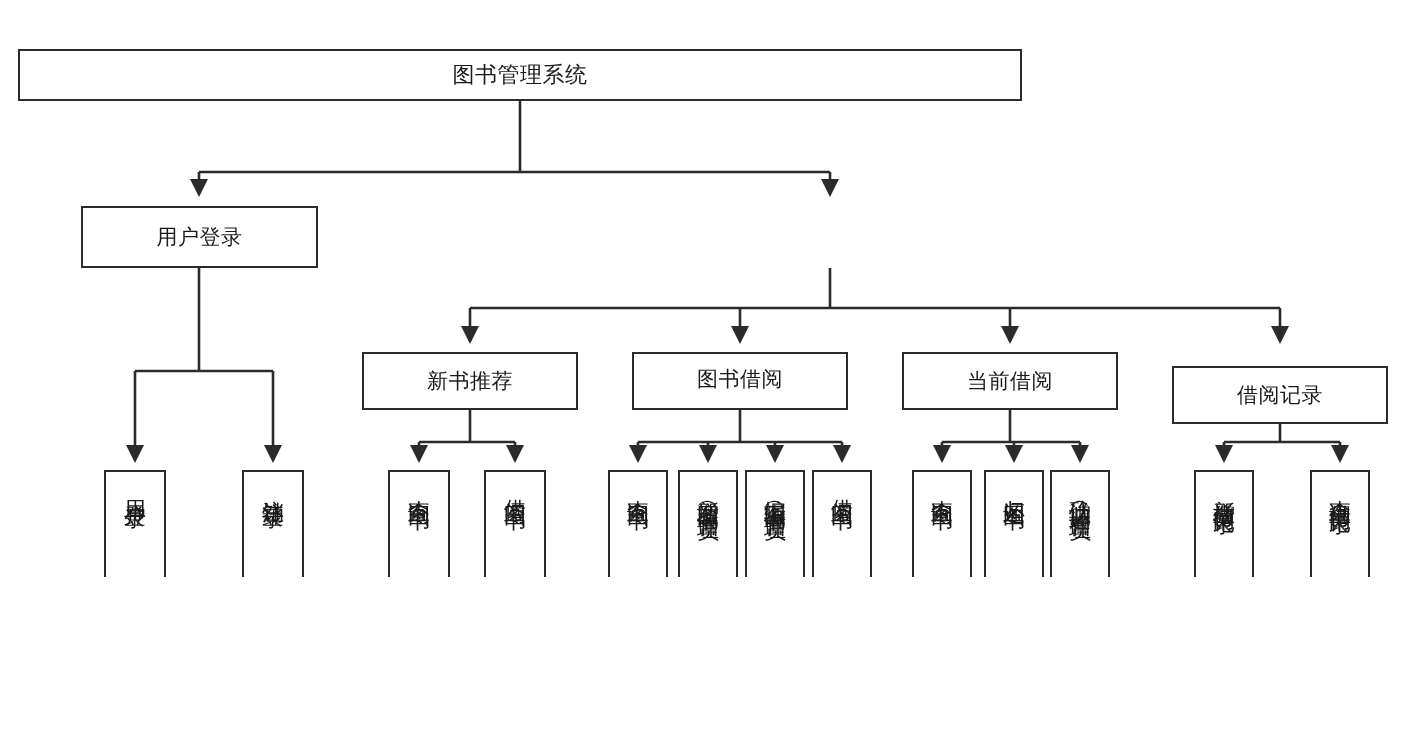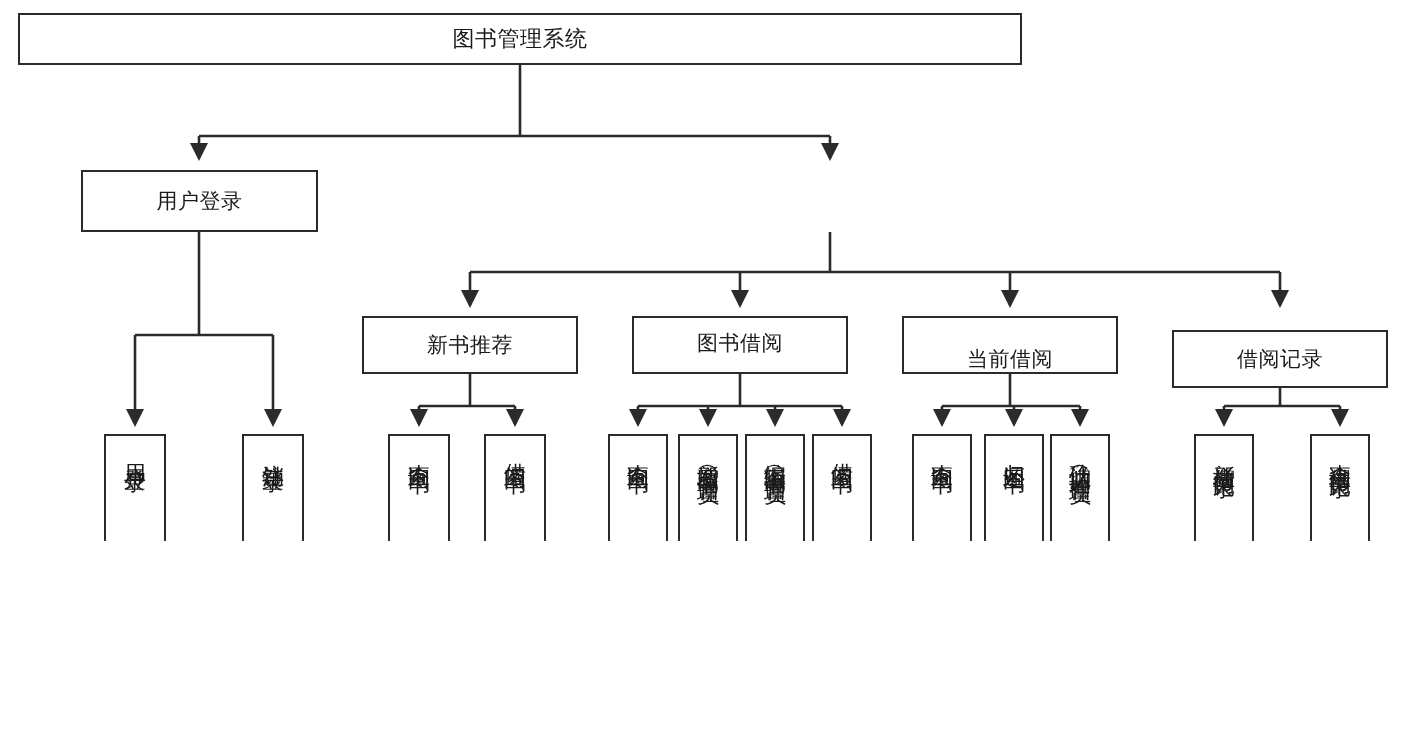--- a/index.html
+++ b/index.html
@@ -10,20 +10,21 @@
   }
   body {
     font-family: "DejaVu Sans", "Liberation Sans", sans-serif;
   }
   #canvas {
     position: relative;
     width: 1405px;
     height: 541px;
     background: #ffffff;
     overflow: hidden;
+    margin-top: 36px;
   }
   svg.wires {
     position: absolute;
     left: 0;
     top: 0;
     width: 1405px;
     height: 747px;
     pointer-events: none;
   }
   .node {
@@ -136,21 +137,21 @@
 
 
   <div class="node h" style="left:362px; top:316px; width:216px; height:58px;">
     <span class="label">新书推荐</span>
   </div>
 
   <div class="node h" style="left:632px; top:316px; width:216px; height:58px;font-family:Liberation Mono, monospace;">
     <span class="label">图书借阅</span>
   </div>
 
-  <div class="node h" style="left:902px; top:316px; width:216px; height:58px;align-items:flex-end;">
+  <div class="node h" style="left:902px; top:316px; width:216px; height:58px;">
     <span class="label">当前借阅</span>
   </div>
 
   <div class="node h" style="left:1172px; top:330px; width:216px; height:58px;">
     <span class="label">借阅记录</span>
   </div>
 
   <div class="node v" style="left:104px; top:434px; width:62px; height:301px;">
     <span class="label">用户登录</span>
   </div>

